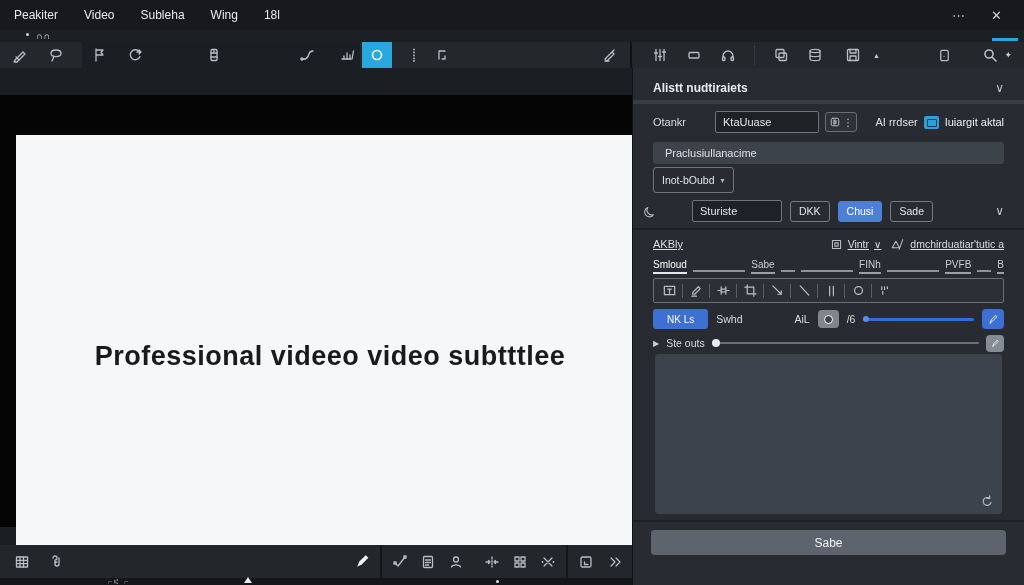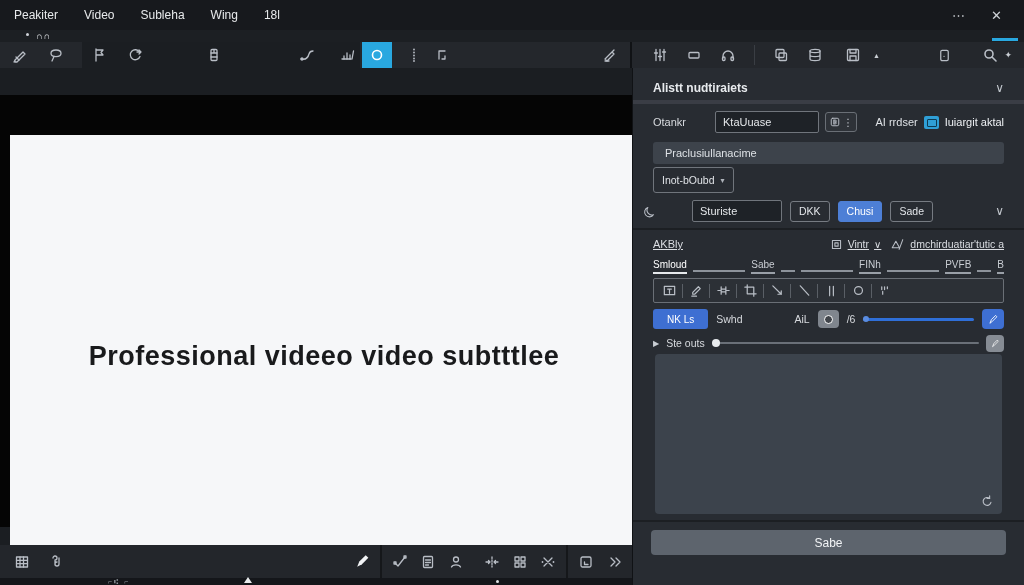--- a/index.html
+++ b/index.html
@@ -25,21 +25,21 @@
   .tbtn { width:28px; height:26px; display:flex; align-items:center; justify-content:center; }
   .tb-group-dark { background:#1b1e22; height:26px; display:flex; align-items:center; }
   .tb-active { width:30px; height:26px; background:#29a8e0; display:flex; align-items:center; justify-content:center; }
   .tb-active svg { stroke:#ffffff; stroke-width:1.6; }
   .vdiv { width:1px; height:20px; background:#3a3e44; margin:0 4px; }
   .tab-indicator { position:absolute; right:6px; top:-4px; width:26px; height:3px; background:#29a8e0; }
 
   
   .left-area { position:absolute; left:0; top:68px; width:632px; height:517px; background:#1b1e22; }
   .black-band { position:absolute; left:0; top:27px; width:632px; height:432px; background:#050505; }
-  .white-slide { position:absolute; left:10px; top:67px; width:628px; height:430px; background:#f6f7f9; display:flex; align-items:center; justify-content:center; }
+  .white-slide { position:absolute; left:16px; top:67px; width:628px; height:430px; background:#f6f7f9; display:flex; align-items:center; justify-content:center; }
   .slide-text { font-size:27px; font-weight:bold; color:#191a1c; letter-spacing:.5px; padding-top:12px; }
 
   .bottom-toolbar { position:absolute; left:0; top:477px; width:632px; height:33px; background:#23262b; display:flex; align-items:center; }
   .bt-icon { width:28px; height:26px; display:flex; align-items:center; justify-content:center; }
   .bt-right { margin-left:auto; display:flex; align-items:center; }
   .bt-div { width:2px; height:33px; background:#15171a; margin:0 4px; }
   .pencil-big svg { stroke:#f2f4f6; stroke-width:1.7; }
 
   .timeline-strip { position:absolute; left:0; top:510px; width:632px; height:7px; background:#14161a; }
   .tl-frag { position:absolute; left:108px; top:0px; font-size:7px; color:#8d939a; letter-spacing:2px; }

